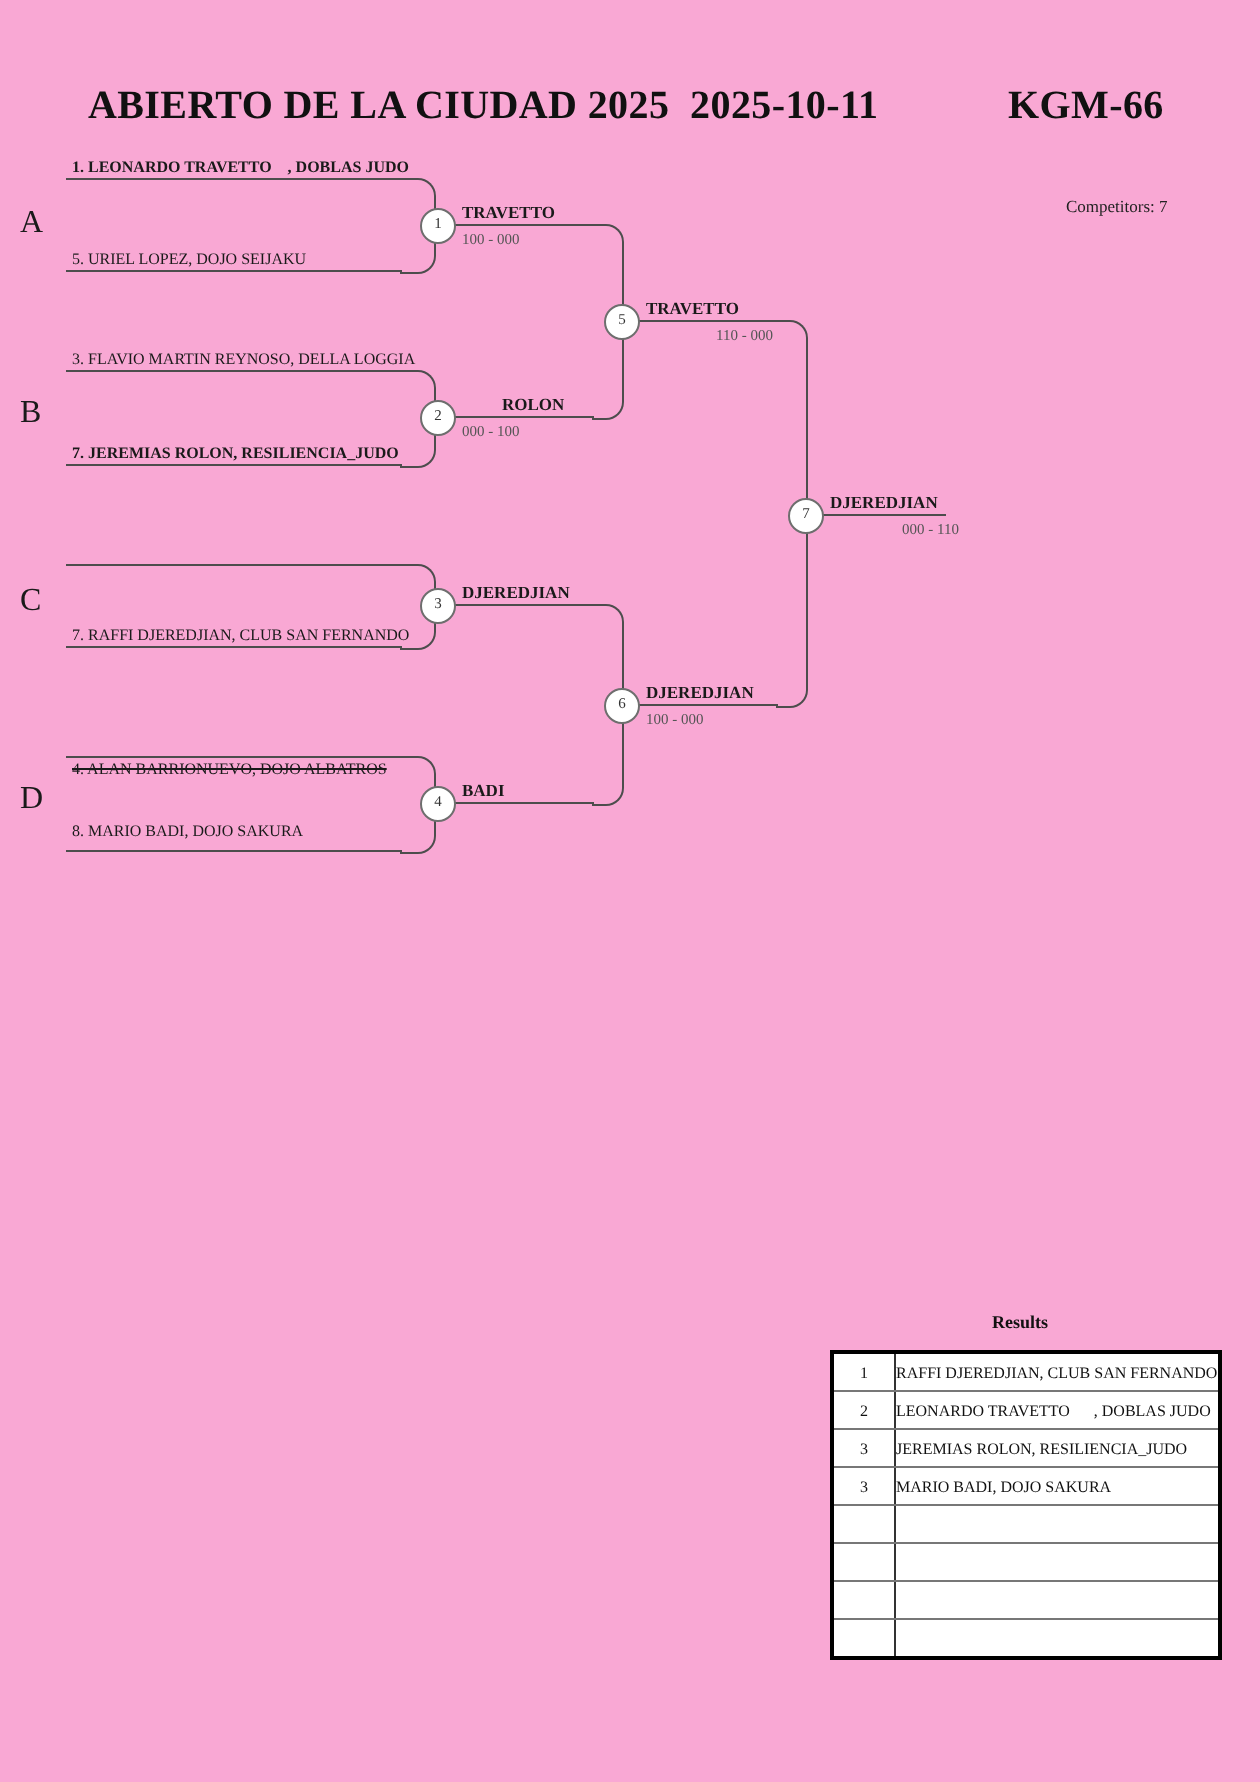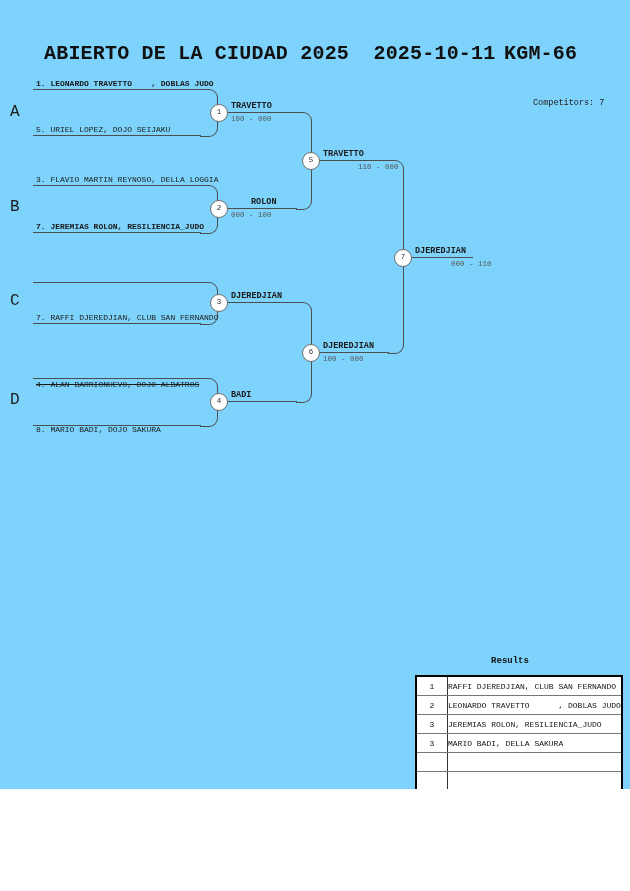--- a/index.html
+++ b/index.html
@@ -1,18 +1,18 @@
 <!DOCTYPE html>
 <html><head>
 <meta charset="utf-8">
 <style>
   html,body{margin:0;padding:0;background:#ffffff;}
   #page{
-    position:relative;width:630px;height:789px;background:#7dd3fc;overflow:hidden;
-    font-family:Liberation Mono, monospace;color:#111;
+    position:relative;width:630px;height:891px;background:#f9a8d4;overflow:hidden;
+    font-family:Liberation Serif, serif;color:#111;
   }
   .abs{position:absolute;}
   .title{font-size:20px;font-weight:bold;letter-spacing:.2px;white-space:pre;}
   .competitors{font-size:8.5px;color:#222;}
   .grp{font-size:16px;color:#1a1a1a;}
   .line{position:absolute;border-top:1.5px solid #4d4d4d;height:0;}
   .conn{position:absolute;border:1.5px solid #4d4d4d;border-left:none;border-radius:0 9px 9px 0;background:transparent;}
   .circle{
     position:absolute;width:16px;height:16px;border:1px solid #6e6e6e;border-radius:50%;
     background:#fff;font-size:7.5px;line-height:14px;text-align:center;color:#333;z-index:5;
@@ -86,21 +86,21 @@
   <div class="circle" style="left:302px;top:152px;">5</div>
   <div class="circle" style="left:302px;top:344px;">6</div>
   <div class="circle" style="left:394px;top:249px;">7</div>
 
   <div class="pname bold" style="left:36px;top:79px;">1. LEONARDO TRAVETTO    , DOBLAS JUDO</div>
   <div class="pname" style="left:36px;top:125px;">5. URIEL LOPEZ, DOJO SEIJAKU</div>
   <div class="pname" style="left:36px;top:175px;">3. FLAVIO MARTIN REYNOSO, DELLA LOGGIA</div>
   <div class="pname bold" style="left:36px;top:222px;">7. JEREMIAS ROLON, RESILIENCIA_JUDO</div>
   <div class="pname" style="left:36px;top:313px;">7. RAFFI DJEREDJIAN, CLUB SAN FERNANDO</div>
   <div class="pname strike" style="left:36px;top:380px;">4. ALAN BARRIONUEVO, DOJO ALBATROS</div>
-  <div class="pname" style="left:36px;top:425px;">8. MARIO BADI, DOJO SAKURA</div>
+  <div class="pname" style="left:36px;top:411px;">8. MARIO BADI, DOJO SAKURA</div>
 
   <div class="wname" style="left:231px;top:101px;">TRAVETTO</div>
   <div class="wscore" style="left:231px;top:115px;">100 - 000</div>
 
   <div class="wname" style="left:231px;top:197px;padding-left:20px;">ROLON</div>
   <div class="wscore" style="left:231px;top:211px;">000 - 100</div>
 
   <div class="wname" style="left:231px;top:291px;">DJEREDJIAN</div>
 
   <div class="wname" style="left:231px;top:390px;">BADI</div>
@@ -125,21 +125,21 @@
     <tr>
       <td class="pos">2</td>
       <td class="name">LEONARDO TRAVETTO      , DOBLAS JUDO</td>
     </tr>
     <tr>
       <td class="pos">3</td>
       <td class="name">JEREMIAS ROLON, RESILIENCIA_JUDO</td>
     </tr>
     <tr>
       <td class="pos">3</td>
-      <td class="name">MARIO BADI, DELLA SAKURA</td>
+      <td class="name">MARIO BADI, DOJO SAKURA</td>
     </tr>
     <tr>
       <td class="pos"></td>
       <td class="name"></td>
     </tr>
     <tr>
       <td class="pos"></td>
       <td class="name"></td>
     </tr>
     <tr>

